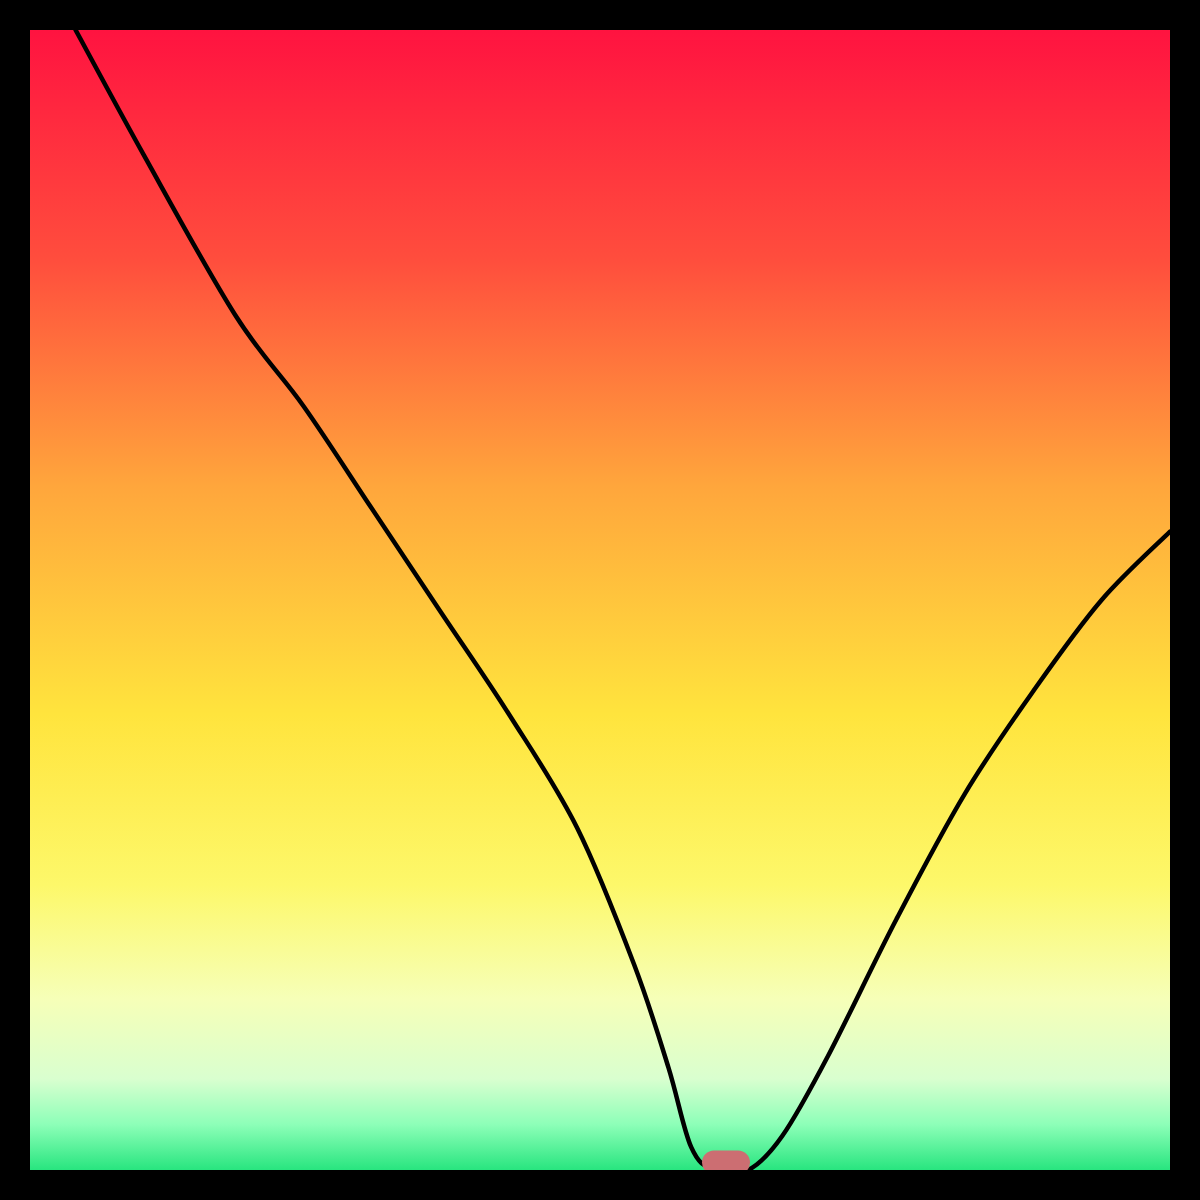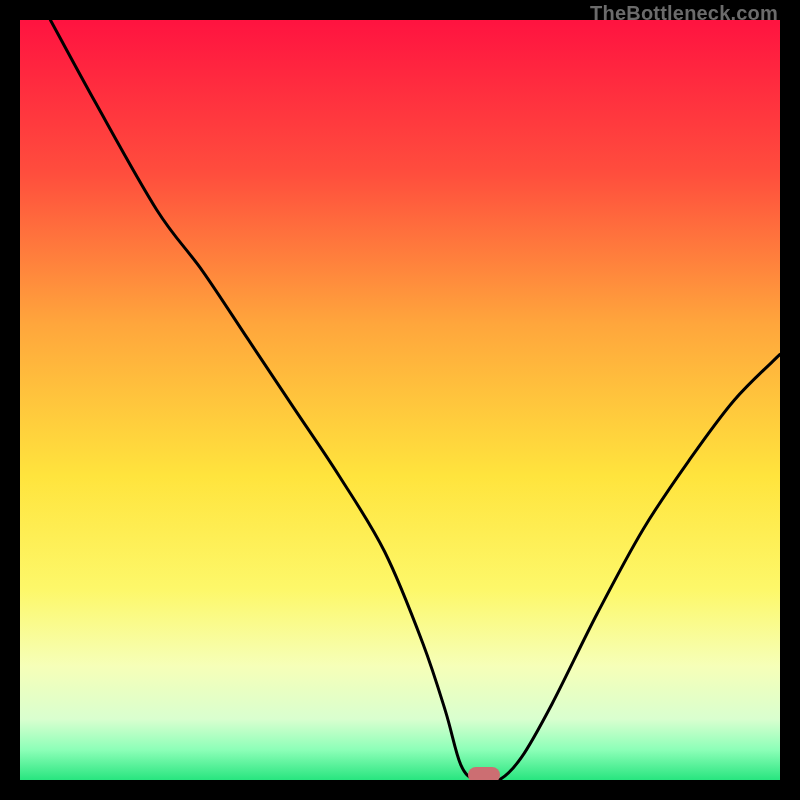--- a/index.html
+++ b/index.html
@@ -84,15 +84,14 @@
     </svg>
 
     <svg class="curve" viewBox="0 0 760 760" preserveAspectRatio="none">
       <path id="curve-path" d="M 30.4 0.0 C 38.0 13.9, 58.3 51.9, 76.0 83.6 C 93.7 115.3, 119.1 162.1, 136.8 190.0 C 154.5 217.9, 167.2 229.3, 182.4 250.8 C 197.6 272.3, 212.8 296.4, 228.0 319.2 C 243.2 342.0, 258.4 364.8, 273.6 387.6 C 288.8 410.4, 304.0 431.9, 319.2 456.0 C 334.4 480.1, 350.9 504.1, 364.8 532.0 C 378.7 559.9, 392.7 596.6, 402.8 623.2 C 412.9 649.8, 419.3 671.3, 425.6 691.6 C 431.9 711.9, 435.7 733.4, 440.8 744.8 C 445.9 756.2, 449.7 757.5, 456.0 760.0 C 462.3 762.5, 471.2 763.8, 478.8 760.0 C 486.4 756.2, 492.7 749.9, 501.6 737.2 C 510.5 724.5, 519.3 708.1, 532.0 684.0 C 544.7 659.9, 562.4 621.9, 577.6 592.8 C 592.8 563.7, 608.0 534.5, 623.2 509.2 C 638.4 483.9, 653.6 462.3, 668.8 440.8 C 684.0 419.3, 699.2 397.7, 714.4 380.0 C 729.6 362.3, 752.4 342.0, 760.0 334.4" fill="none" stroke="#000000" stroke-width="3" stroke-linecap="round" stroke-linejoin="round"></path>
     </svg>
 
     <div id="marker" class="marker" style="left: 447.6px; top: 747.44px; background: rgb(204, 110, 114);"></div>
 
   </div>
 
-  <div class="watermark">TheBottleneck.com</div>
 
 </div>
 
 </body></html>

